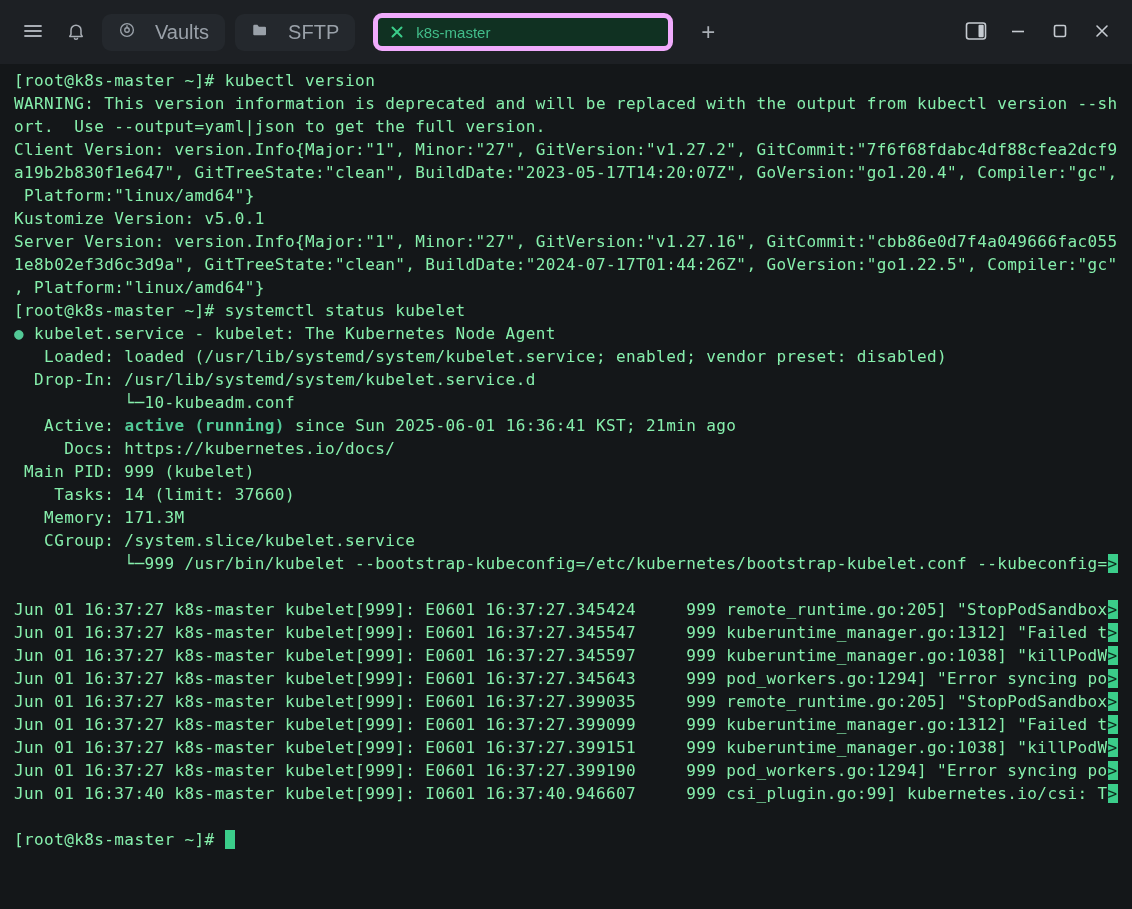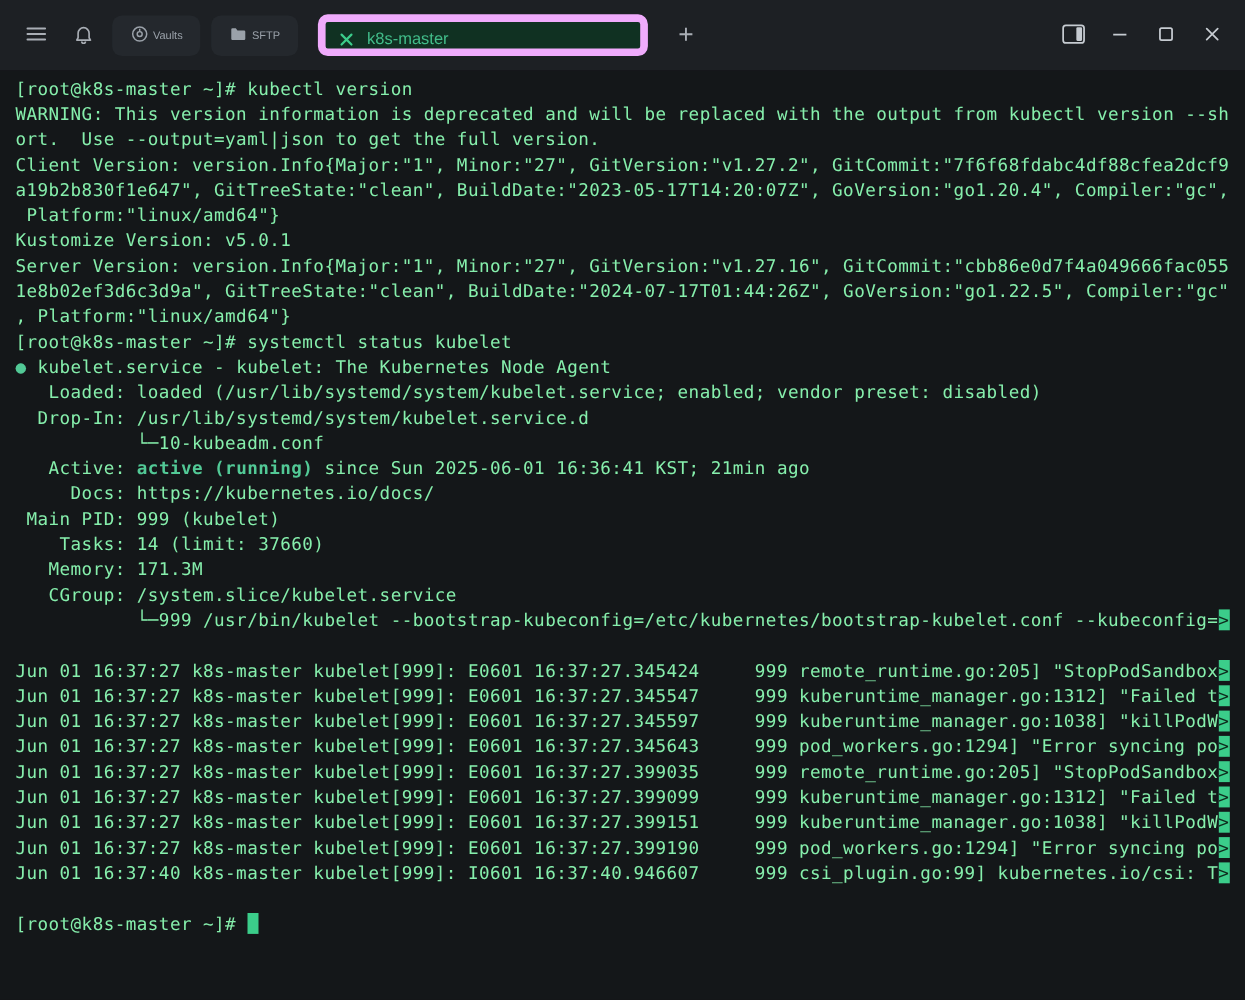--- a/index.html
+++ b/index.html
@@ -12,26 +12,26 @@
   .topbar {
     height:64px; flex:0 0 64px; background:#1d2024;
     display:flex; align-items:center; padding:0 16px; gap:10px;
   }
   .iconbtn {
     background:none; border:none; cursor:pointer;
     display:flex; align-items:center; justify-content:center; padding:6px;
   }
   .pill {
     height:37px; background:#24282d; border:none; border-radius:9px;
-    color:#9aa1a9; font-size:10px; font-family:inherit;
-    display:flex; align-items:center; gap:3px; padding:0 16px; cursor:pointer;
+    color:#9aa1a9; font-size:20px; font-family:inherit;
+    display:flex; align-items:center; gap:19px; padding:0 16px; cursor:pointer;
   }
   .tab {
-    height:38px; width:300px; background:#103122; border:7px solid #f0abfc;
-    border-radius:9px; display:flex; align-items:flex-end; gap:11px;
+    height:38px; width:300px; background:#103122; border:5px solid #f0abfc;
+    border-radius:9px; display:flex; align-items:center; gap:11px;
     padding:0 11px; margin-left:8px; cursor:pointer;
   }
   .tab-label { color:#42bd8a; font-size:15px; }
   .newtab {
     background:none; border:none; color:#a9aeb5; font-size:24px; font-weight:300;
     margin-left:10px; cursor:pointer; line-height:1; padding:4px 8px; font-family:inherit;
   }
   .spacer { flex:1; }
   .winctls { display:flex; align-items:center; gap:14px; }
   .winctl {

